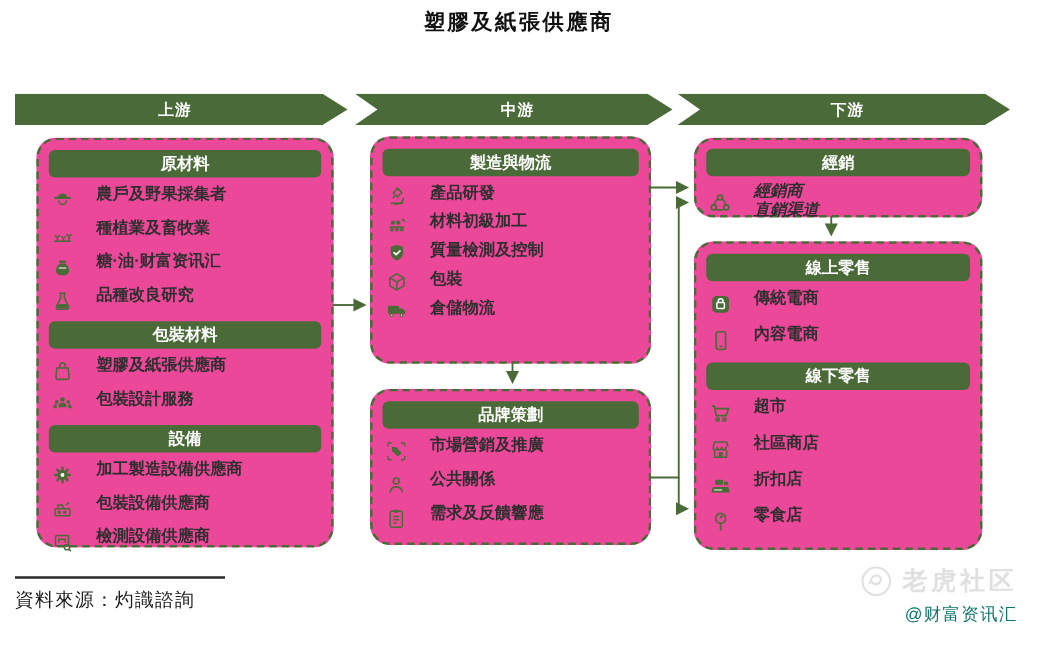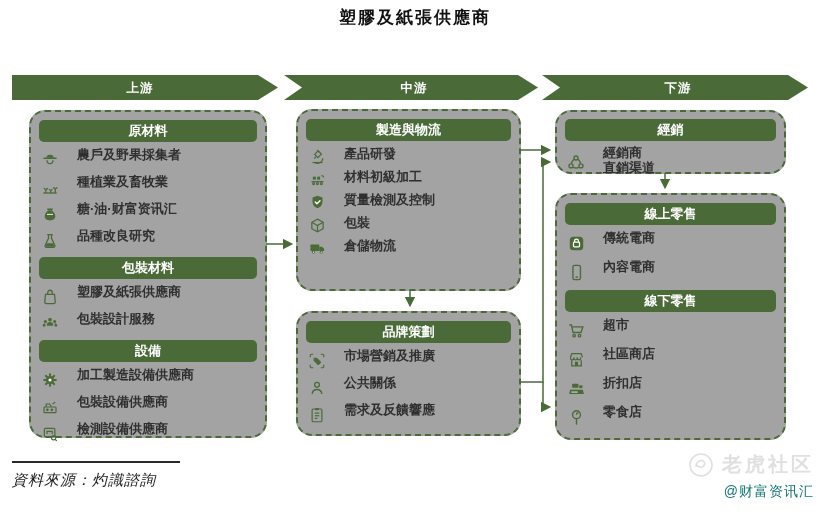--- a/index.html
+++ b/index.html
@@ -1,44 +1,44 @@
 <!DOCTYPE html>
 <html style="--green: #4a6a38; --ink: #2f2f2f;"><head>
 <meta charset="utf-8">
 <style>
   html,body{margin:0;padding:0;background:#fff;}
   #canvas{position:relative;width:830px;height:517px;background:#fff;overflow:hidden;
           font-family:"Liberation Sans","DejaVu Sans",sans-serif;}
   :root{--green:#4a6a38;--ink:#2f2f2f;}
   #title{position:absolute;top:6px;left:0;width:100%;text-align:center;font-size:17px;
          font-weight:bold;color:#111;letter-spacing:2px;}
-  .vbox{position:absolute;border:2px dashed var(--green);border-radius:16px;background:#a3a3a3;
+  .vbox{position:absolute;border:2px dashed var(--green);border-radius:16px;background:#ec4899;
         box-sizing:border-box;padding:5px 8px;}
   #box-upstream{left:29px;top:110px;width:238px;height:328px;}
   #box-manufacturing{left:296px;top:109px;width:225px;height:182px;}
   #box-brand{left:296px;top:311px;width:225px;height:125px;}
   #box-distribution{left:555px;top:110px;width:231px;height:64px;padding:4px 8px;}
   #box-retail{left:555px;top:193px;width:231px;height:247px;}
   .sec-header{background:var(--green);color:#fff;border-radius:5px;text-align:center;
               font-size:13px;font-weight:bold;padding:3px 0;margin:3px 0 4px;line-height:16px;}
   .item{display:flex;gap:17px;padding:0 1px;color:var(--ink);
         font-size:13px;font-weight:bold;white-space:nowrap;}
   #box-upstream .item{height:27px;}
   #box-manufacturing .item{height:23px;}
   #box-brand .item{height:27px;}
   #box-retail .item{height:29px;}
-  #box-distribution .item{height:36px;margin-top:0;}
+  #box-distribution .item{height:36px;margin-top:0;font-style:italic;}
   .icn{width:20px;display:flex;align-items:center;justify-content:center;color:var(--green);flex:0 0 20px;}
   .two-line{line-height:15px;}
   #stage-arrows,#connector-layer{position:absolute;left:0;pointer-events:none;}
   #stage-arrows{top:75px;}
   #connector-layer{top:0;}
   #source-line{position:absolute;left:12px;top:461px;width:168px;height:2px;background:#2a2a2a;}
   #source-text{position:absolute;left:12px;top:471px;font-family:"Liberation Serif","DejaVu Serif",serif;
-               font-style:italic;font-size:15px;color:#1a1a1a;letter-spacing:1px;}
+               font-size:15px;color:#1a1a1a;letter-spacing:1px;}
   #watermark{position:absolute;right:16px;top:451px;text-align:right;}
   #wm-brand-row{display:flex;align-items:center;justify-content:flex-end;gap:8px;color:#e0e0e0;}
   #wm-brand{font-size:20px;font-weight:bold;letter-spacing:3px;color:#e0e0e0;}
   #wm-handle{margin-top:5px;font-size:14px;font-weight:normal;letter-spacing:1px;color:#0f766e;}
 </style>
 </head>
 <body>
 
 <div id="canvas">
 

